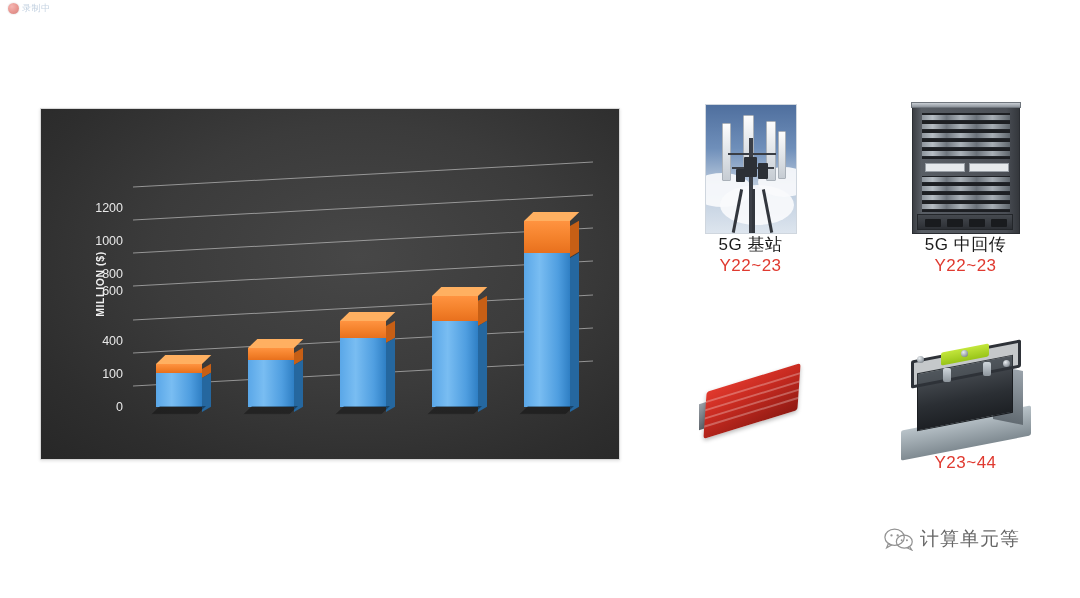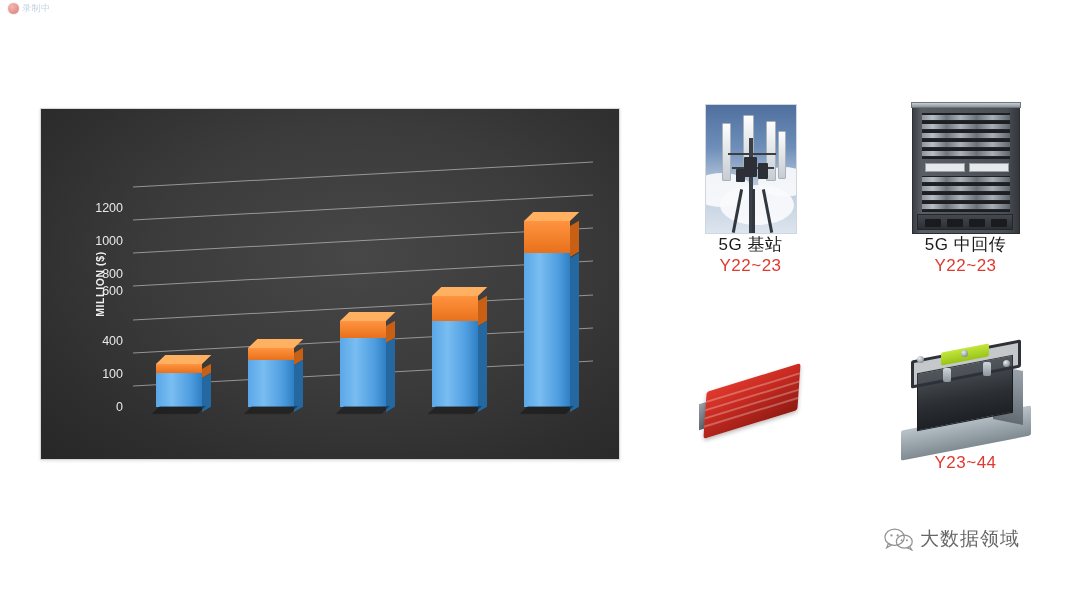--- a/index.html
+++ b/index.html
@@ -482,17 +482,17 @@
         <ellipse cx="12" cy="11" rx="11" ry="9.2" fill="none" stroke="#8a8a8a" stroke-width="1.4"></ellipse>
         <path d="M5 18 L3 23 L8.5 19.8 Z" fill="none" stroke="#8a8a8a" stroke-width="1.4"></path>
         <circle cx="8.5" cy="9" r="1.3" fill="#8a8a8a"></circle>
         <circle cx="15.5" cy="9" r="1.3" fill="#8a8a8a"></circle>
         <ellipse cx="23" cy="16" rx="9" ry="7.4" fill="none" stroke="#8a8a8a" stroke-width="1.4"></ellipse>
         <path d="M29 21.5 L31.5 25.5 L26.5 23.2 Z" fill="none" stroke="#8a8a8a" stroke-width="1.4"></path>
         <circle cx="20" cy="14.5" r="1.1" fill="#8a8a8a"></circle>
         <circle cx="26" cy="14.5" r="1.1" fill="#8a8a8a"></circle>
       </svg>
     </span>
-    <span class="wm-text">大数据领域</span>
+    <span class="wm-text">计算单元等</span>
   </div>
 
 
 </div>
 
 </body></html>

